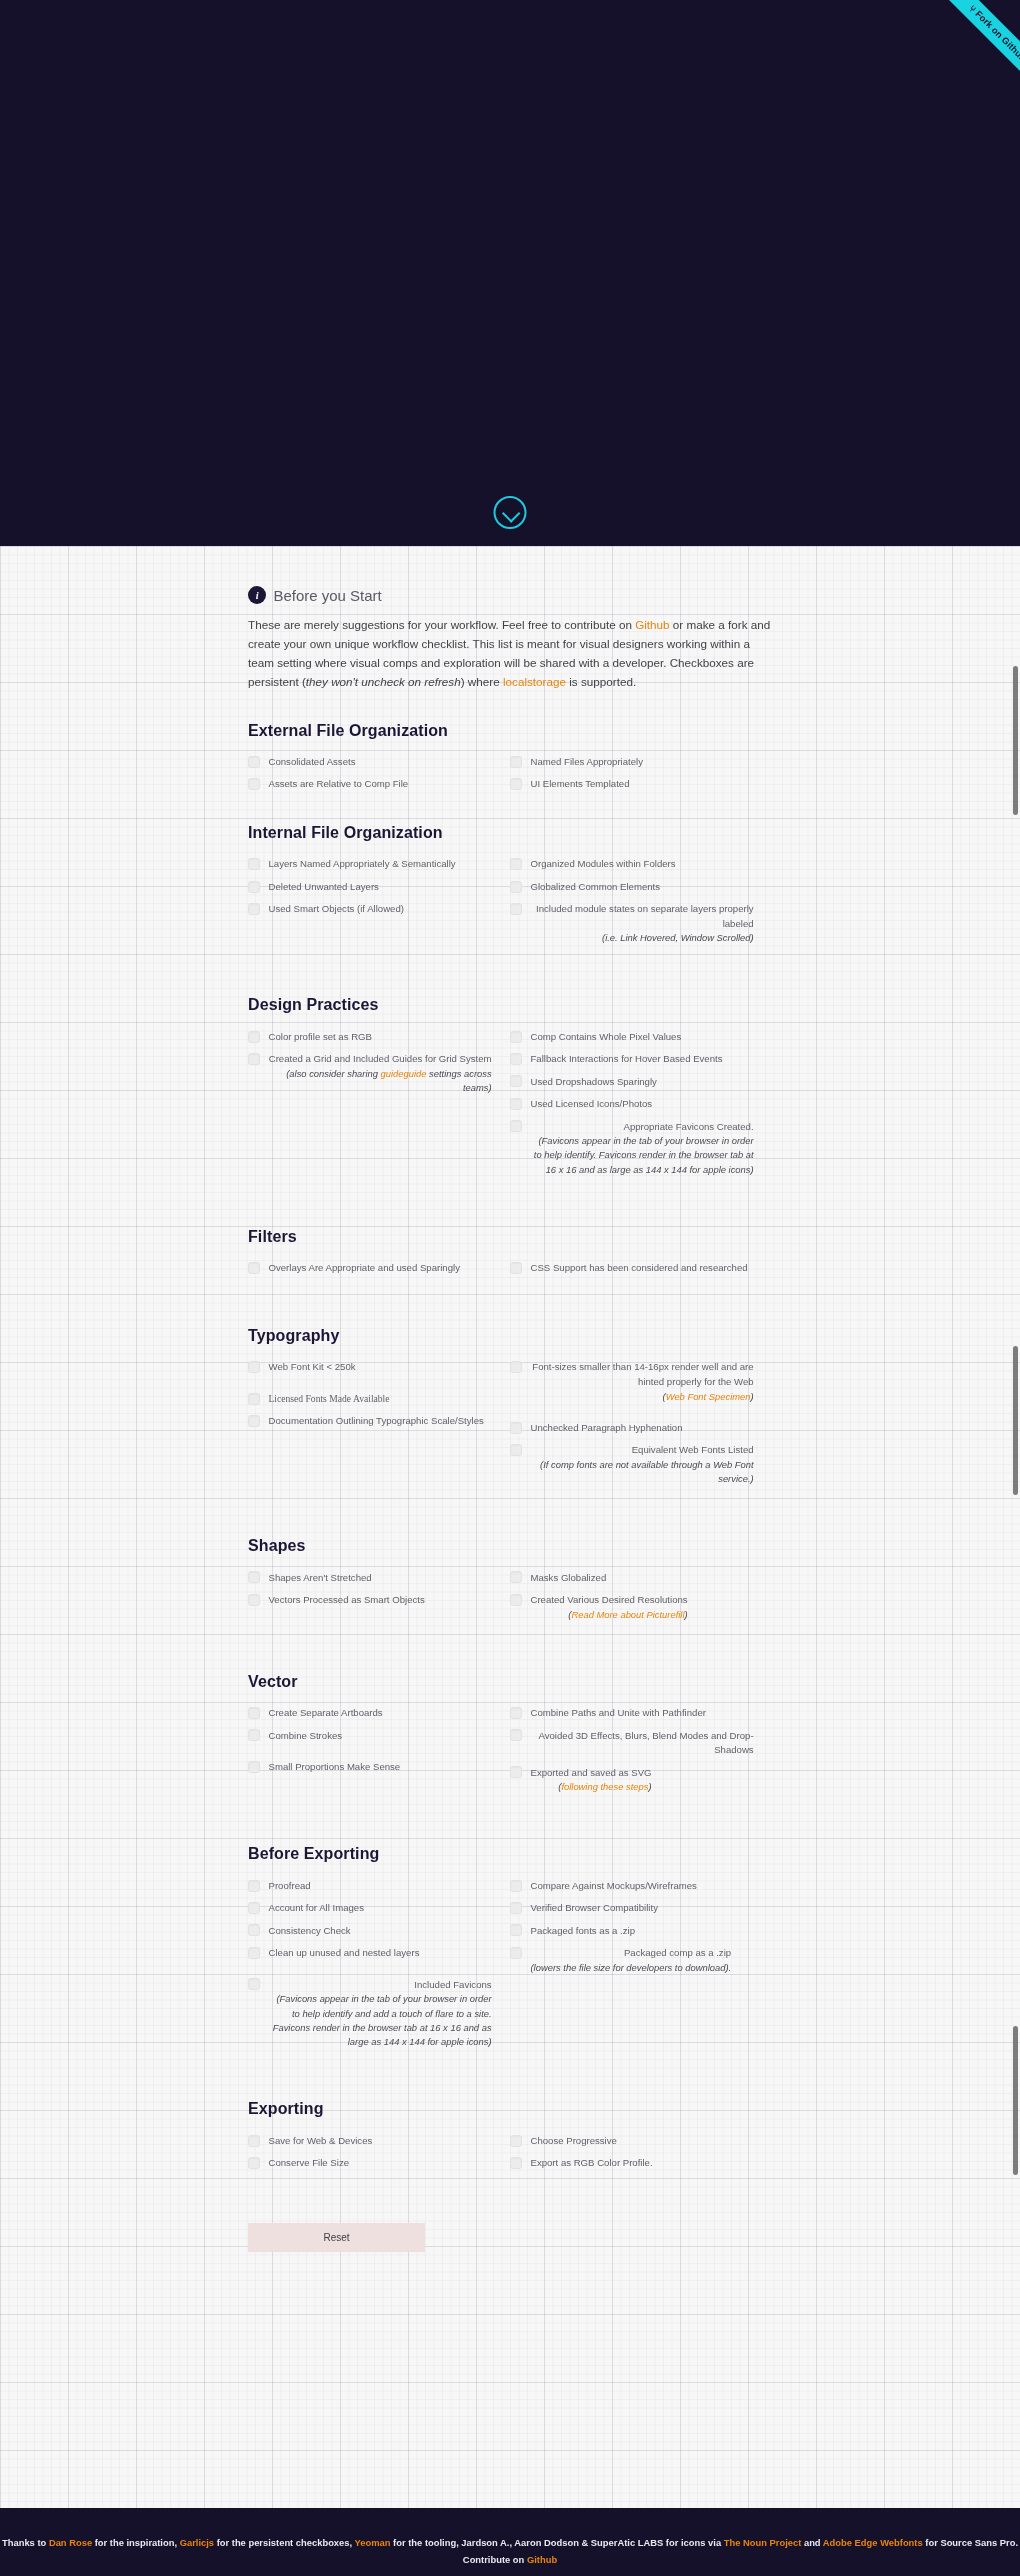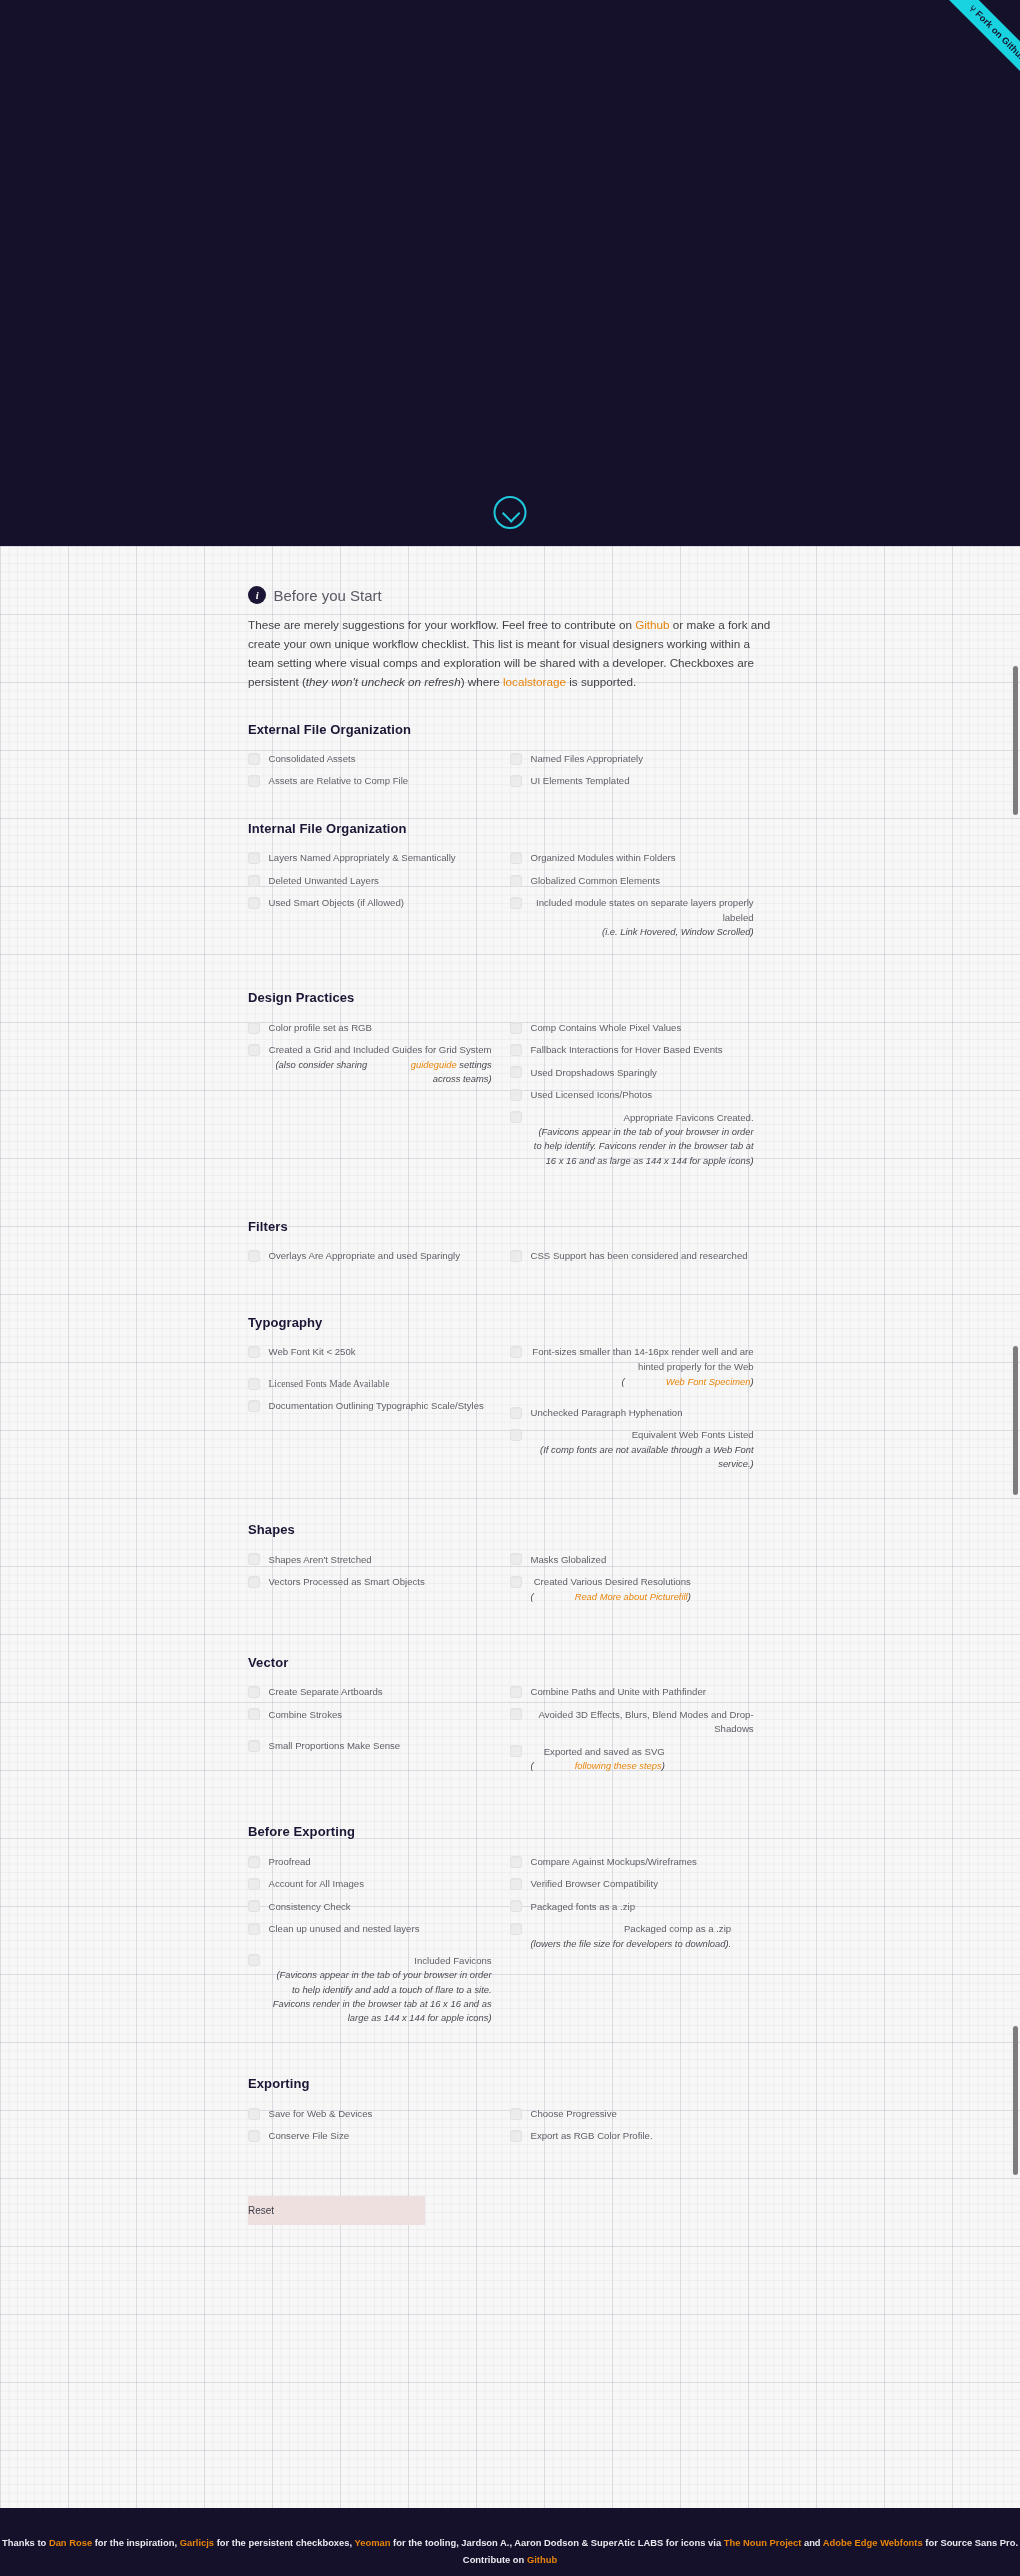--- a/index.html
+++ b/index.html
@@ -193,21 +193,21 @@
   .intro em { font-style: italic; }
   a.lnk {
     color: #e8850c;
     text-decoration: none;
     cursor: pointer;
   }
 
   
   .section { margin-bottom: 24px; }
   .section-title {
-    font-size: 13px;
+    font-size: 16px;
     font-weight: bold;
     color: #1d1535;
     margin-bottom: 15.6px;
     letter-spacing: 0.1px;
   }
   .section.gap-lg { margin-bottom: 43px; }
 
   .cols {
     display: flex;
     gap: 0;
@@ -236,34 +236,34 @@
     font-size: 9.6px;
     line-height: 1.52;
     color: #5f5f68;
   }
   .note {
     display: block;
     font-style: italic;
     color: #4a4a53;
     font-size: 9.4px;
   }
-  .note a.lnk { font-style: italic; margin-left: 41px; }
+  .note a.lnk { font-style: italic; }
 
   
   .reset-btn {
     margin-top: 20px;
     width: 177px;
     padding: 9.2px 0;
     background: #efe0e0;
     border: none;
     color: #3c3c46;
     font-size: 10px;
     font-family: "Liberation Sans", sans-serif;
     cursor: pointer;
-    text-align: left;
+    text-align: center;
   }
 
   
   .footer {
     width: 1020px;
     background: #16112b;
     padding: 25.5px 0 31px;
     text-align: center;
   }
   .footer p {

